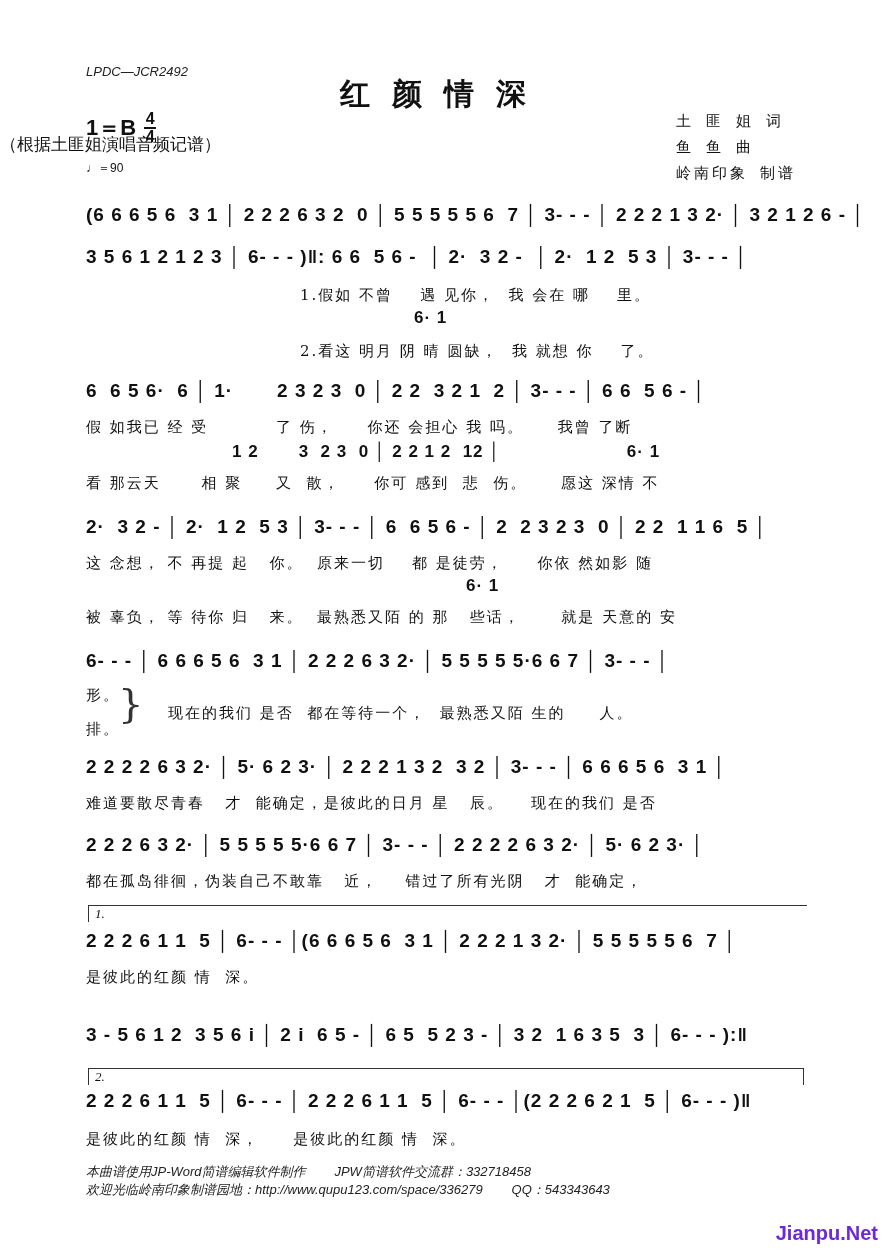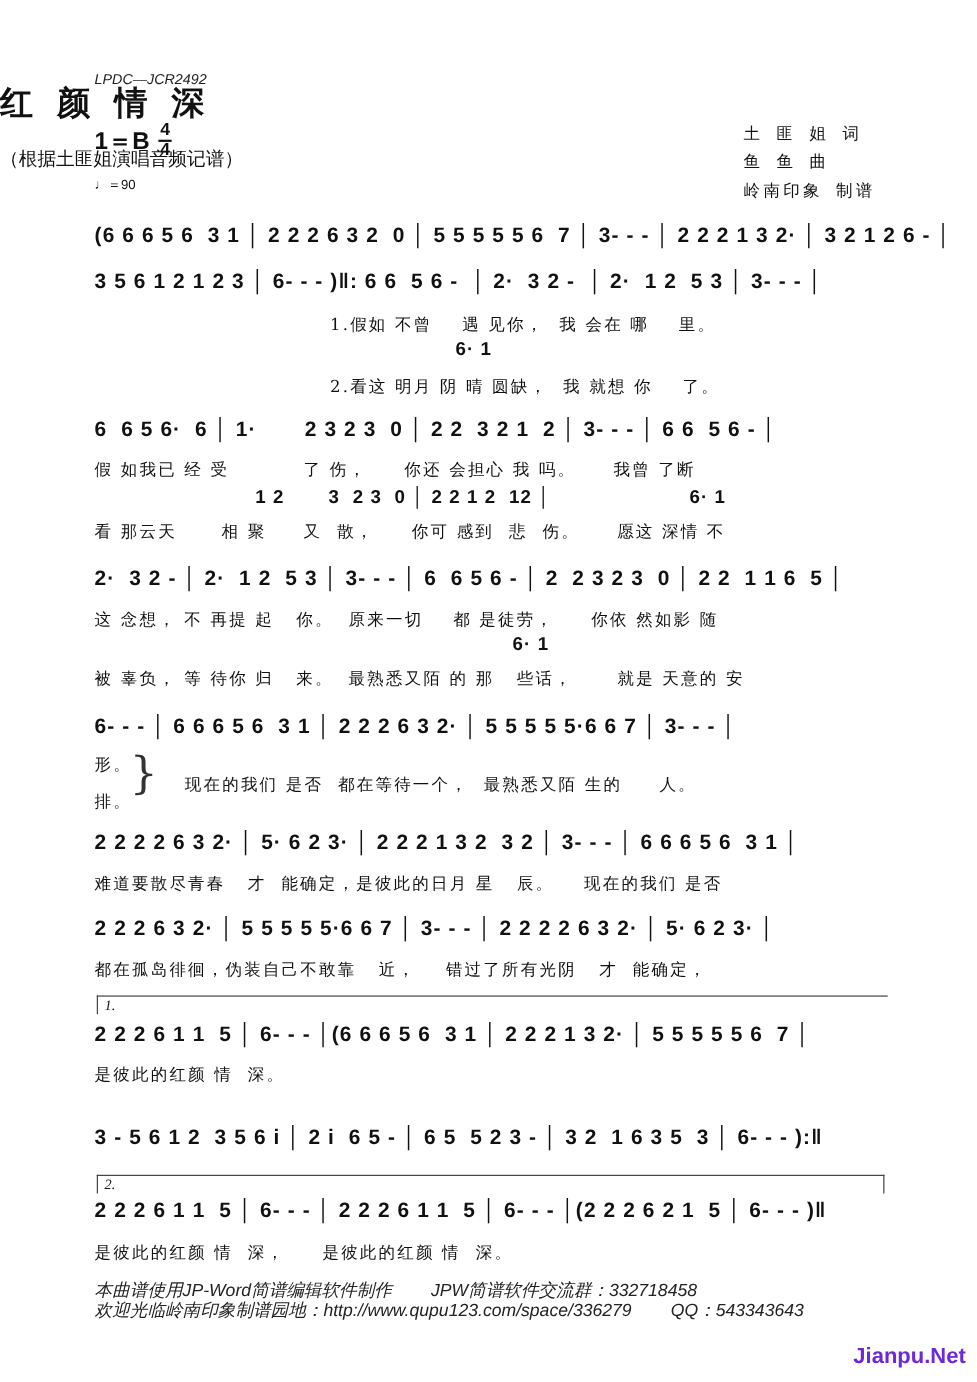--- a/index.html
+++ b/index.html
@@ -2,33 +2,33 @@
 <html><head>
 <meta charset="utf-8">
 <style>
   html, body { margin: 0; padding: 0; background: #ffffff; }
   body {
     width: 888px; height: 1256px; position: relative; overflow: hidden;
     font-family: "DejaVu Sans", sans-serif; color: #111;
   }
   .abs { position: absolute; }
   .code { left: 86px; top: 64px; font-family: "Liberation Sans", sans-serif; font-style: italic; font-size: 13px; color: #222; }
-  .title { left: 0; width: 888px; top: 74px; font-family: "DejaVu Serif", serif; font-weight: bold; font-size: 30px; letter-spacing: 22px; }
+  .title { left: 0; width: 888px; top: 74px; text-align: center; font-family: "DejaVu Serif", serif; font-weight: bold; font-size: 30px; letter-spacing: 22px; }
   .subtitle { left: 0; width: 752px; top: 133px; text-align: left; font-family: "DejaVu Serif", serif; font-size: 17px; }
   .key { left: 86px; top: 112px; font-family: "Liberation Sans", sans-serif; font-weight: bold; font-size: 22px; display: flex; align-items: center; }
   .frac { display: inline-flex; flex-direction: column; align-items: center; margin-left: 8px; font-size: 16px; line-height: 14px; }
   .frac .bar { width: 12px; height: 2px; background: #111; margin: 1px 0; }
   .tempo { left: 86px; top: 160px; font-family: "Liberation Sans", sans-serif; font-size: 12px; text-align: right; }
   .credits { left: 676px; top: 110px; font-family: Liberation Mono, monospace; font-size: 15px; line-height: 26px; letter-spacing: 3px; }
 
   .notes { font-family: "Liberation Sans", sans-serif; font-weight: bold; font-size: 19px; white-space: pre; letter-spacing: 1px; }
   .lyric { font-family: "DejaVu Serif", serif; font-size: 15px; white-space: pre; letter-spacing: 2px; }
   .volta { position: absolute; border-top: 1.5px solid #333; border-left: 1.5px solid #333; height: 16px; }
   .volta span { position: absolute; left: 6px; top: 0px; font-family: "Liberation Serif", serif; font-style: italic; font-size: 13px; }
-  .footer { left: 86px; font-family: "Liberation Sans", sans-serif; font-style: italic; font-size: 16px; color: #222; white-space: pre; }
+  .footer { left: 86px; font-family: "Liberation Sans", sans-serif; font-style: italic; font-size: 13px; color: #222; white-space: pre; }
   .watermark { right: 10px; top: 1222px; font-family: "Liberation Sans", sans-serif; font-weight: bold; font-size: 20px; color: #6d28d9; }
   .brace { font-family: "DejaVu Serif", serif; font-size: 40px; color: #333; }
 </style>
 </head>
 <body>
 
 <div class="abs code">LPDC—JCR2492</div>
 <div class="abs title">红颜情深</div>
 <div class="abs subtitle">（根据土匪姐演唱音频记谱）</div>
 <div class="abs key">

